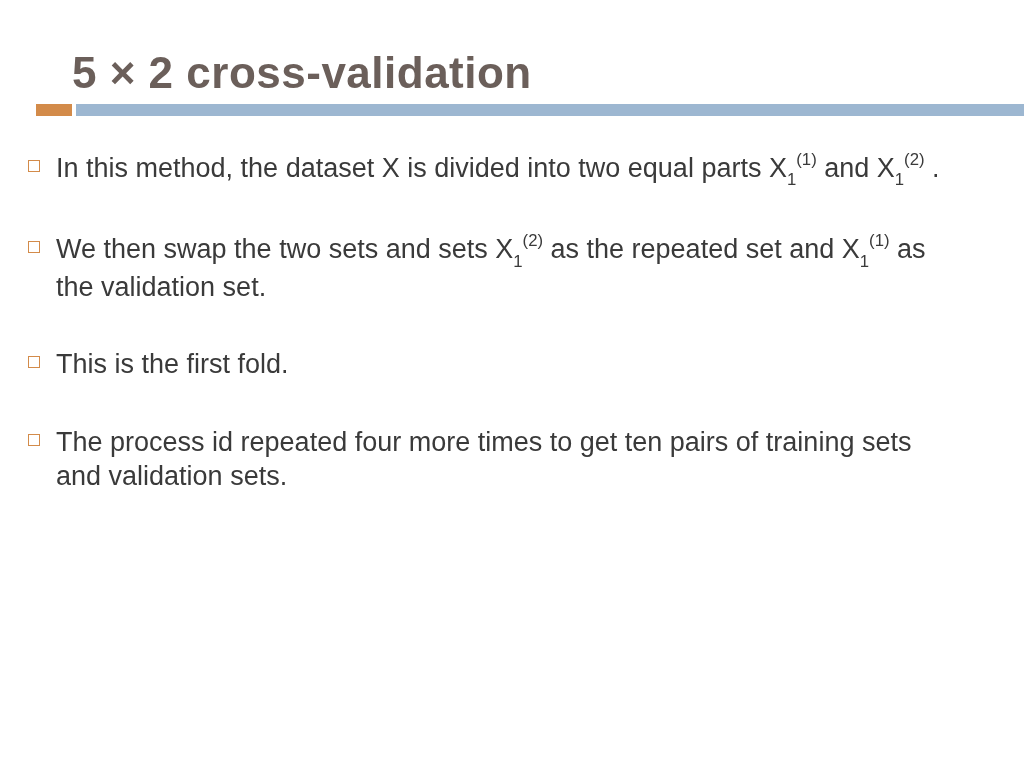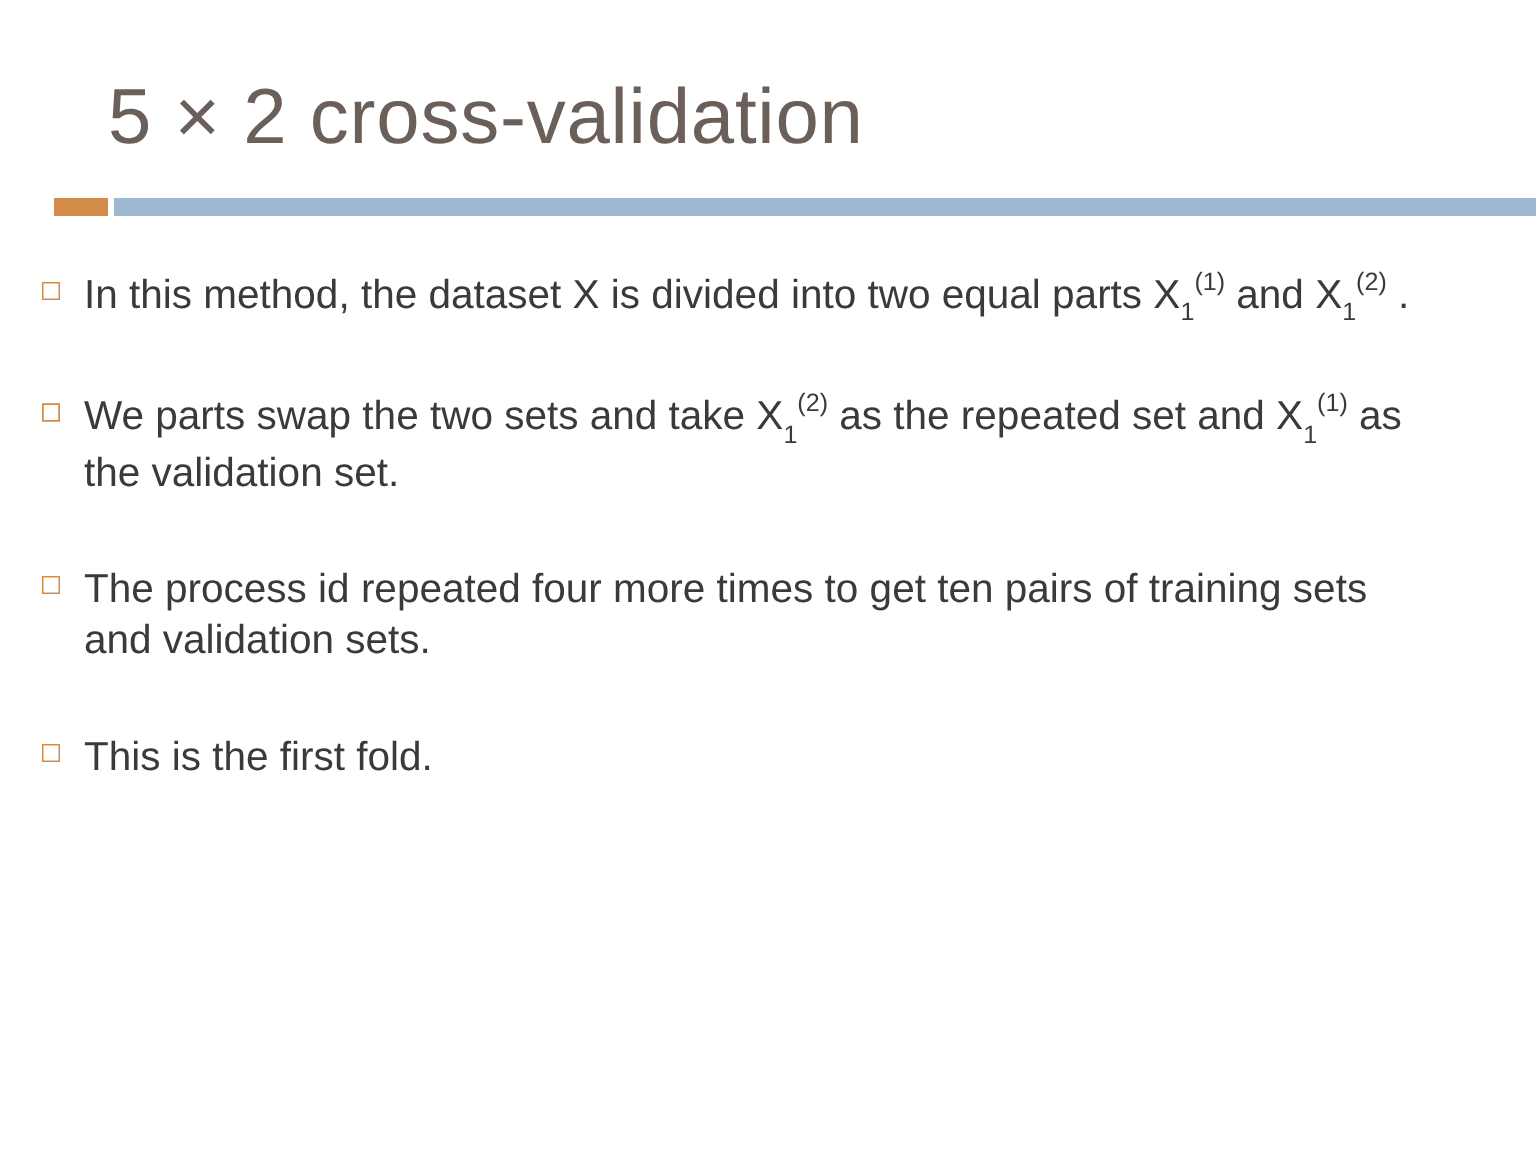--- a/index.html
+++ b/index.html
@@ -1,22 +1,22 @@
 <!DOCTYPE html>
 <html><head>
 <meta charset="utf-8">
 <style>
   * { margin: 0; padding: 0; box-sizing: border-box; }
   html, body { width: 1024px; height: 768px; background: #fff; font-family: "Century Gothic", "Segoe UI", Arial, sans-serif; }
   .slide { width: 1024px; height: 768px; position: relative; }
   .title {
-    font-size: 52px;
-    font-weight: 400;
+    font-size: 44px;
+    font-weight: 700;
     color: #6b5f5a;
-    padding: 48px 0 24px 72px;
+    padding: 48px 0 6px 72px;
     letter-spacing: 0.5px;
   }
   .rule {
     display: flex;
     align-items: stretch;
     height: 12px;
     margin-bottom: 36px;
   }
   .rule .accent {
     width: 36px;
@@ -72,28 +72,28 @@
       </span>
     </div>
 
     <div class="item">
       <span class="bullet"></span>
     </div>
 
     <div class="item">
       <span class="bullet"></span>
       <span>
-        <span>We parts swap the two sets and take X</span><span class="x-expr"><sub>1</sub><sup>(2)</sup></span><span>  as the repeated set and X</span><span class="x-expr"><sub>1</sub><sup>(1)</sup></span><span>  as the validation set.</span>
+        <span>We then swap the two sets and sets X</span><span class="x-expr"><sub>1</sub><sup>(2)</sup></span><span>  as the repeated set and X</span><span class="x-expr"><sub>1</sub><sup>(1)</sup></span><span>  as the validation set.</span>
       </span>
+    </div>
+
+    <div class="item">
+      <span class="bullet"></span>
+      <span>This is the first fold.</span>
     </div>
 
     <div class="item">
       <span class="bullet"></span>
       <span>The process id repeated four more times to get ten pairs of training sets and validation sets.</span>
     </div>
 
-    <div class="item">
-      <span class="bullet"></span>
-      <span>This is the first fold.</span>
-    </div>
-
   </div>
 </div>
 
 </body></html>

